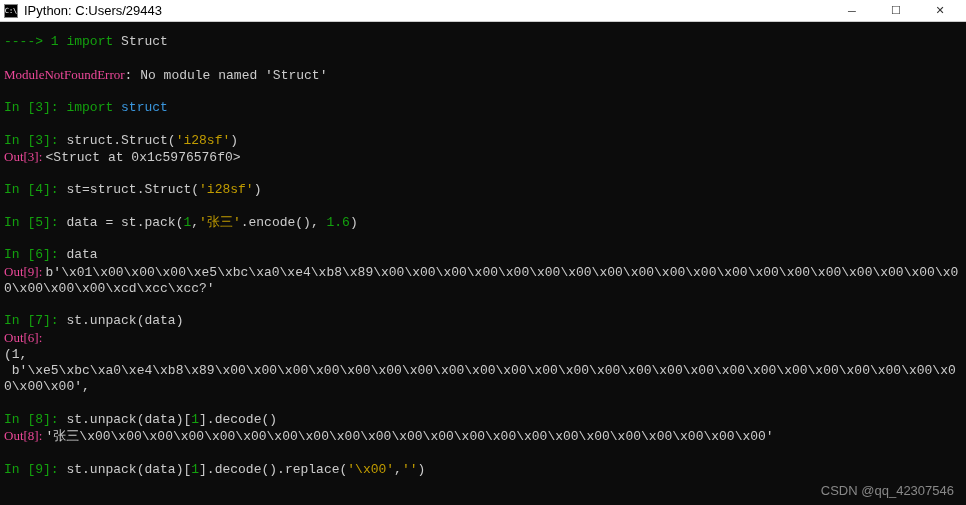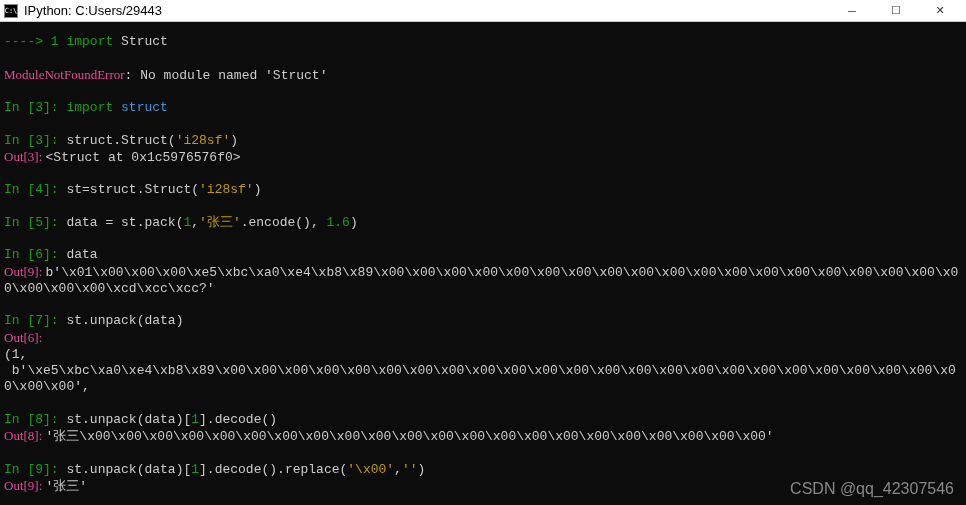--- a/index.html
+++ b/index.html
@@ -56,21 +56,21 @@
 .green { color: #13a10e; }
 .red { color: #ec4899; font-family: Liberation Serif, serif; }
 .white { color: #cccccc; }
 .cyan { color: #3a96dd; }
 .yellow { color: #c19c00; }
 .watermark {
   position: absolute;
   right: 12px;
   bottom: 6px;
   color: #888;
-  font-size: 16px;
+  font-size: 13px;
   font-family: sans-serif;
 }
 </style>
 </head>
 <body>
 
 <div class="titlebar">
   <span class="titlebar-icon">C:\</span>
   <span class="titlebar-title">IPython: C:Users/29443</span>
   <div class="titlebar-btns">
@@ -108,17 +108,16 @@
 <div class="line"><span class="red">Out[6]:</span></div>
 <div class="line white">(1,</div>
 <div class="line white"> b'\xe5\xbc\xa0\xe4\xb8\x89\x00\x00\x00\x00\x00\x00\x00\x00\x00\x00\x00\x00\x00\x00\x00\x00\x00\x00\x00\x00\x00\x00\x00\x00\x00\x00',</div>
 <div class="line">&nbsp;</div>
 
 <div class="line"><span class="green">In [8]: </span><span class="white">st.unpack(data)[</span><span class="green">1</span><span class="white">].decode()</span></div>
 <div class="line"><span class="red">Out[8]: </span><span class="white">'张三\x00\x00\x00\x00\x00\x00\x00\x00\x00\x00\x00\x00\x00\x00\x00\x00\x00\x00\x00\x00\x00\x00'</span></div>
 <div class="line">&nbsp;</div>
 
 <div class="line"><span class="green">In [9]: </span><span class="white">st.unpack(data)[</span><span class="green">1</span><span class="white">].decode().replace(</span><span class="yellow">'\x00'</span><span class="white">,</span><span class="yellow">''</span><span class="white">)</span></div>
-<div class="line"><span class="red">Out[9]: </span><span class="white">'张三'</span></div>
 <div class="line">&nbsp;</div>
 
 <div class="watermark">CSDN @qq_42307546</div>
 </div>
 
 </body></html>

